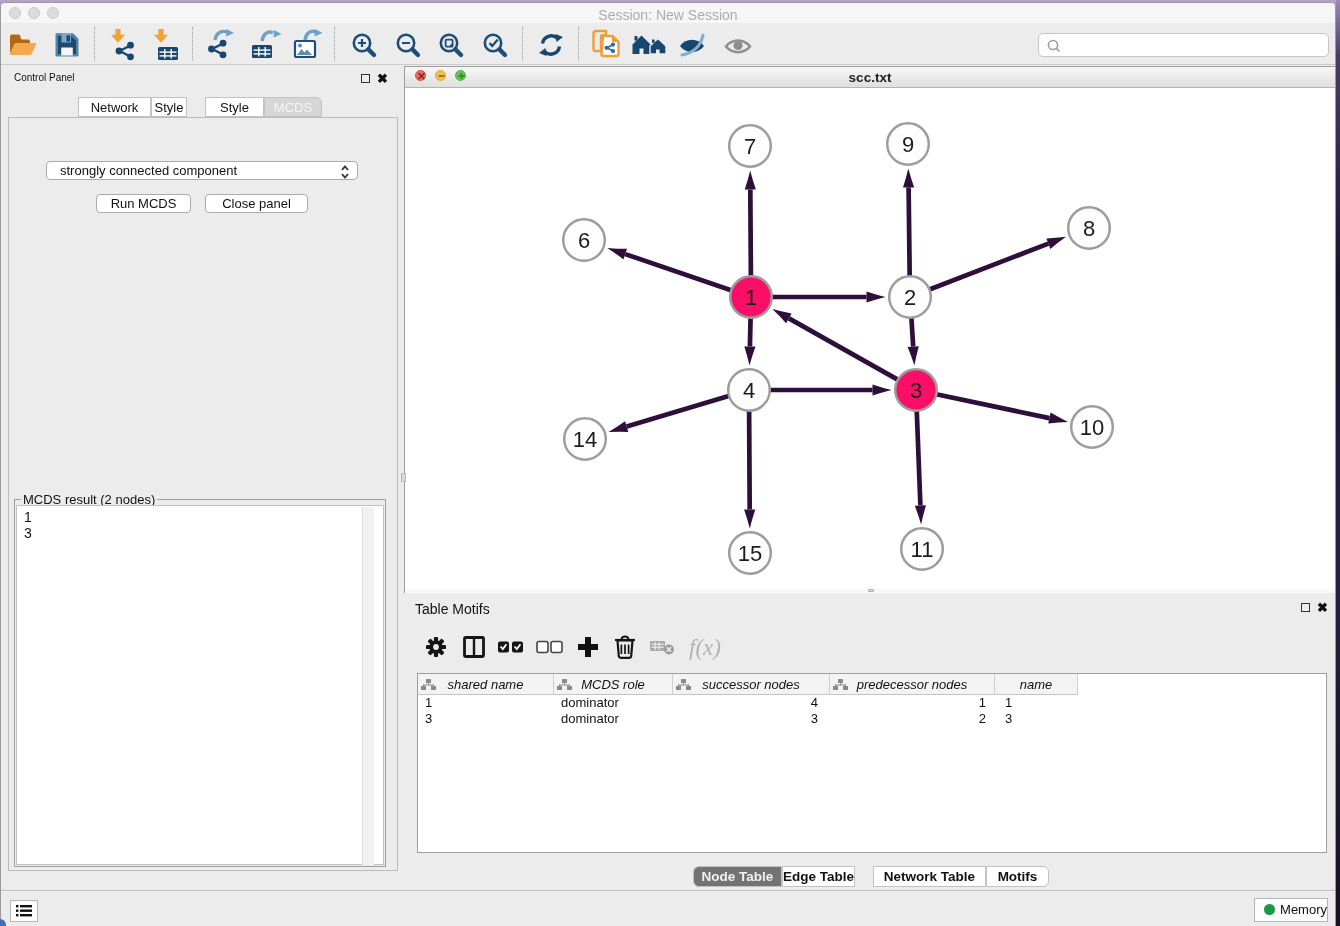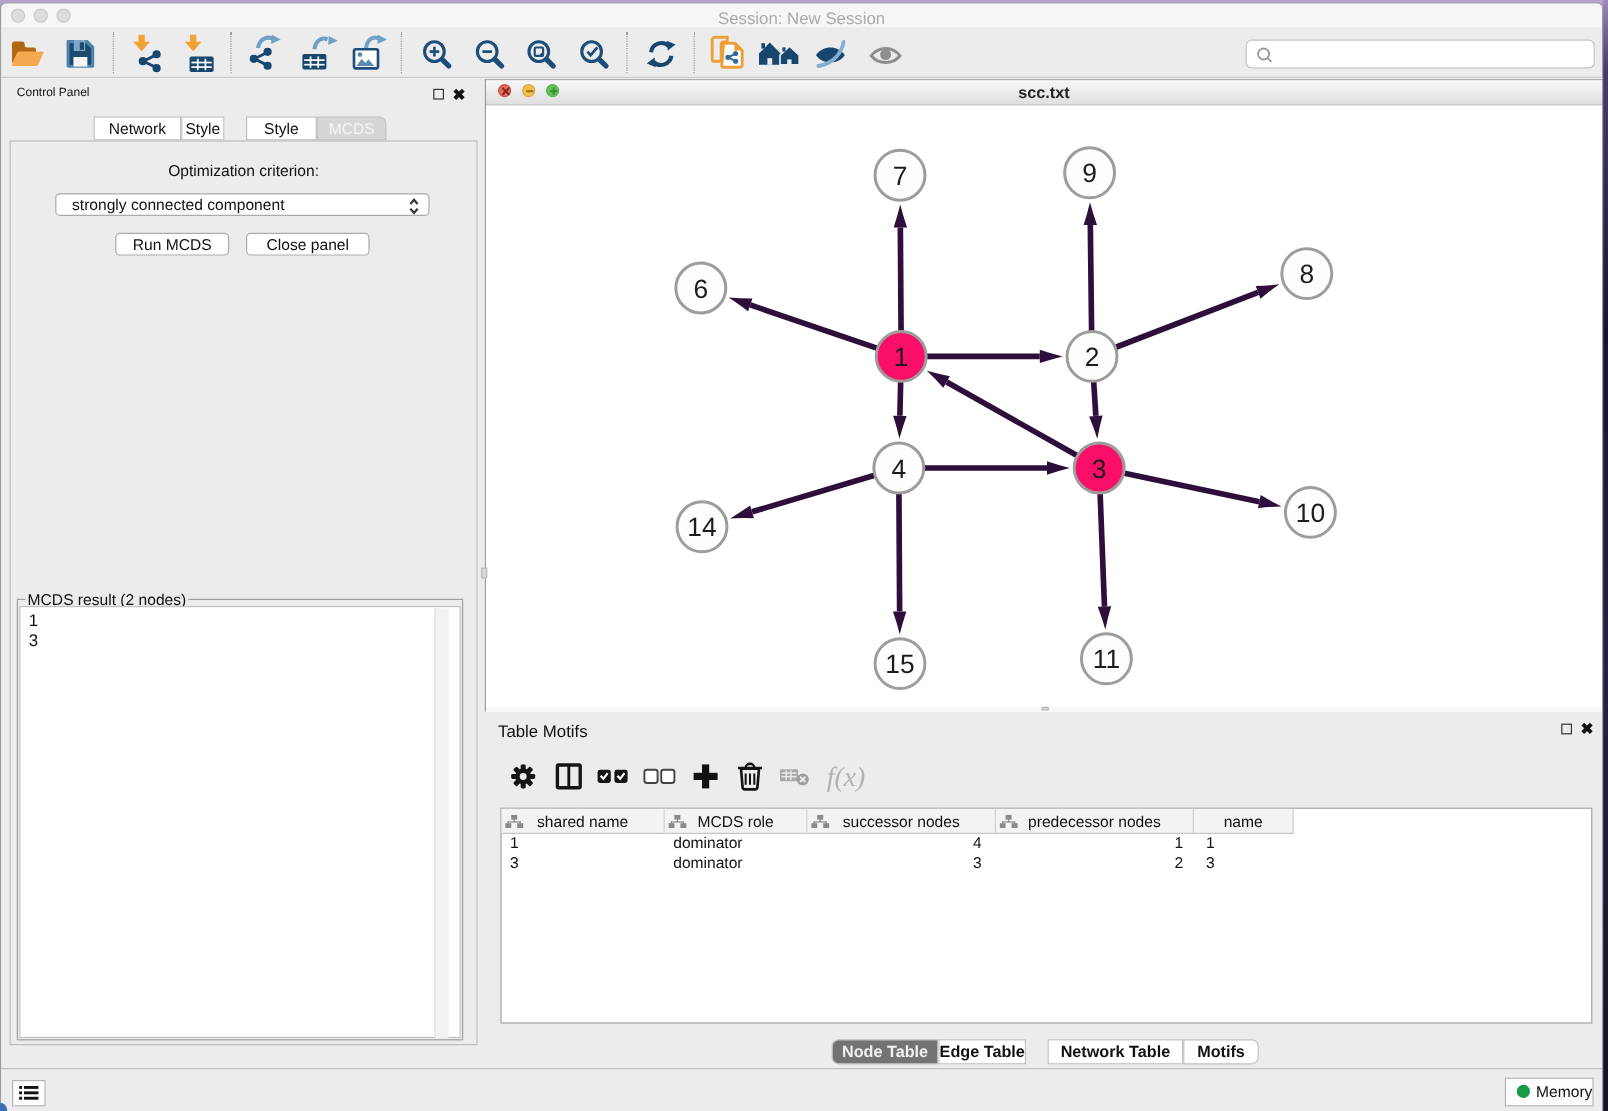--- a/index.html
+++ b/index.html
@@ -55,21 +55,21 @@
 .tl2 { position:absolute; top:2.5px; width:11px; height:11px; border-radius:50%; }
 #netbottom { position:absolute; left:0; bottom:0; width:100%; height:4px; background:#f8f8f8; }
 
 #tpanel { position:absolute; left:405px; top:594px; width:931px; height:293px; background:#ececec; }
 #tpanel .phead { position:absolute; left:9px; top:4px; font-size:14px; color:#111; }
 #ttoolbar { position:absolute; left:11px; top:30px; width:908px; height:36px; }
 #ttable { position:absolute; left:11px; top:76px; width:910px; height:180px; background:#fff;
   border:1px solid #9f9f9f; }
 .thead { position:absolute; top:0; height:21px; background:#f3f3f3; border-right:1px solid #cfcfcf;
   border-bottom:1px solid #c4c4c4; font-size:13px; color:#111; }
-.thead .lbl { position:absolute; top:3px; width:100%; text-align:center; }
+.thead .lbl { position:absolute; top:3px; width:100%; text-align:center;font-style:italic; }
 .trow { position:absolute; font-size:13px; color:#111; height:16px; line-height:16px; }
 
 .btab { position:absolute; top:269px; height:21px; background:#fff; border:1px solid #c2c2c2;
   font-size:13.5px; font-weight:bold; text-align:center; color:#111; line-height:20px; }
 
 #statusbar { position:absolute; left:-1px; top:887px; width:1336px; height:36px; background:#ececec;
   border-top:1px solid #c0c0c0; }
 #listbtn { position:absolute; left:10px; top:9px; width:28px; height:22px; background:#fdfdfd;
   border:1px solid #b5b5b5; }
 #membtn { position:absolute; right:8px; top:7px; width:74px; height:24px; background:#fdfdfd;
@@ -241,21 +241,20 @@
 
 <div id="cpanel">
   <div class="phead">Control Panel</div>
   <div class="floatico" style="left:361px; top:8px;"></div>
   <div class="xico" style="left:377px; top:5px;">✖</div>
   <div class="tab" style="left:78px; width:73px;">Network</div>
   <div class="tab" style="left:151px; width:36px;">Style</div>
   <div class="tab" style="left:205px; width:59px;">Style</div>
   <div class="tab" style="left:264px; width:58px; background:#d6d6d6; color:#f5f5f5; border-radius:0 6px 0 0;">MCDS</div>
   <div id="cpcontent">
-    <div id="optlabel">Optimization criterion:</div>
     <div id="dropdown">strongly connected component
       <svg width="10" height="14" style="position:absolute; right:7px; top:2.5px;" viewBox="0 0 10 14">
         <path d="M2 5 L5 1.5 L8 5" fill="none" stroke="#3a3a3a" stroke-width="1.9"></path>
         <path d="M2 9 L5 12.5 L8 9" fill="none" stroke="#3a3a3a" stroke-width="1.9"></path>
       </svg>
     </div>
     <div class="btn" style="left:87px; width:95px;">Run MCDS</div>
     <div class="btn" style="left:196px; width:103px;">Close panel</div>
     <div id="groupbox">
       <div id="grouptitle">MCDS result (2 nodes)</div>

